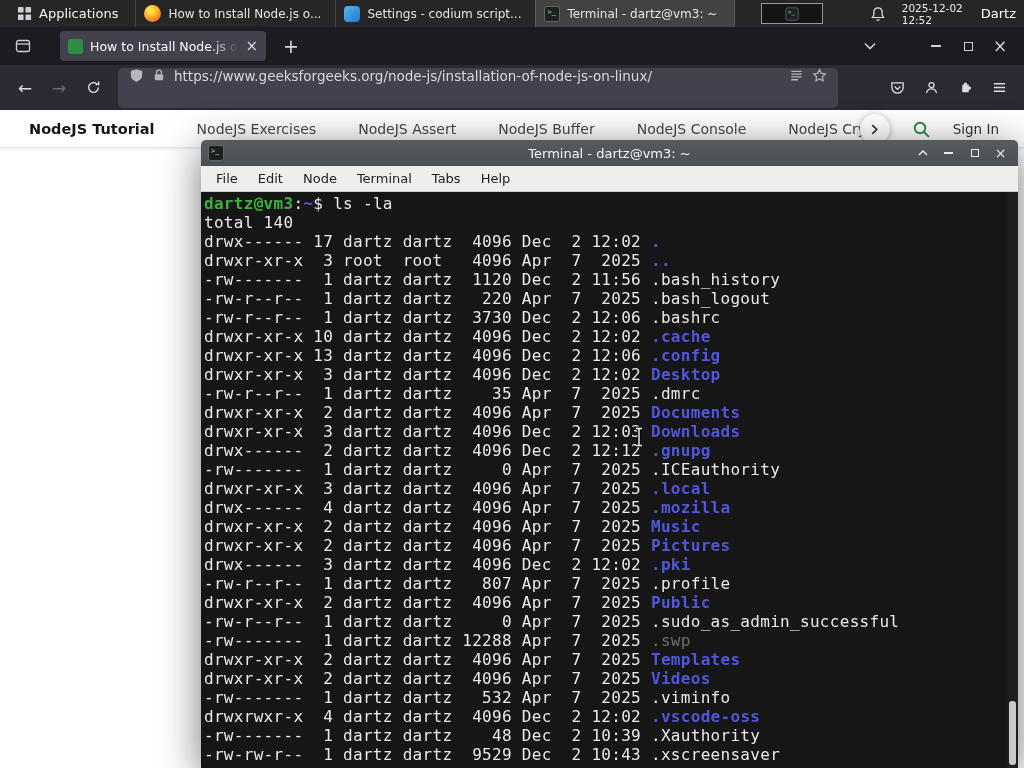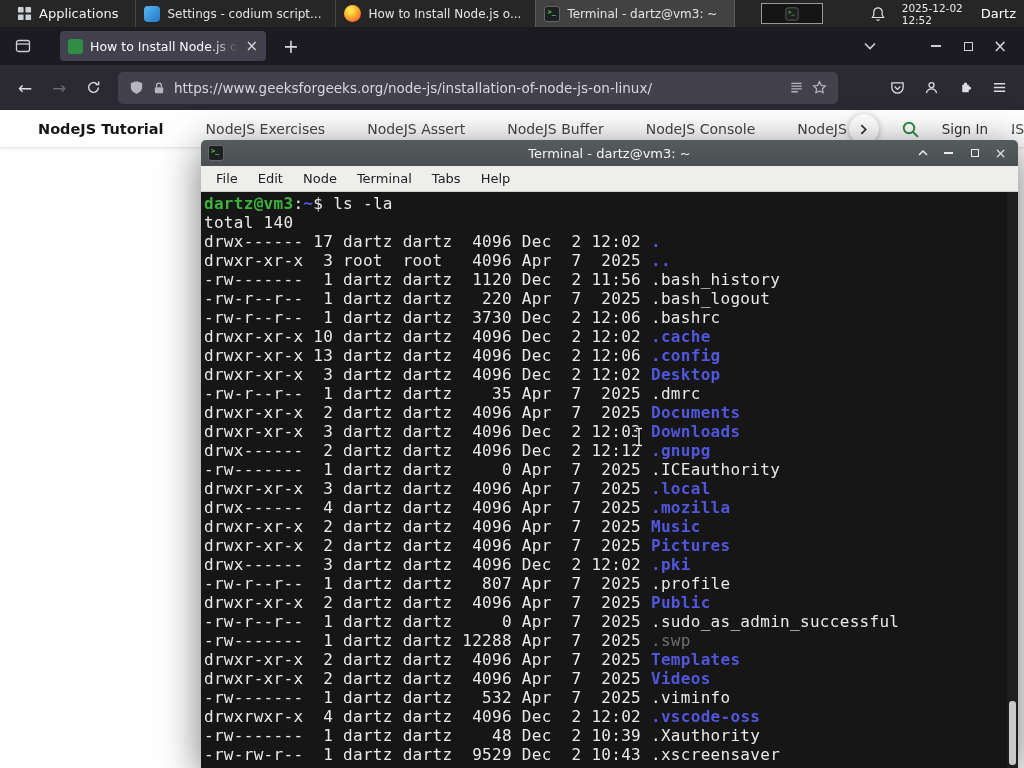--- a/index.html
+++ b/index.html
@@ -50,31 +50,31 @@
   .tab-right { margin-left:auto; display:flex; align-items:center; }
   .ctl { width:32px; height:26px; display:flex; align-items:center; justify-content:center; color:#cfcfd8; font-size:17px; }
   .gap { width:34px; }
   .bar { display:block; width:10px; height:2px; background:#cfcfd8; }
   .box { display:block; width:9px; height:9px; border:1.7px solid #cfcfd8; }
 
   .navbar { height:45px; background:var(--toolbar_bg); display:flex; align-items:center; padding:0 8px; }
   .nav-btn { width:34px; height:32px; display:flex; align-items:center; justify-content:center;
              color:#dbdbe3; font-size:17px; border-radius:4px; flex:none; }
   .nav-btn.disabled { color:#69686f; }
-  .urlbar { flex:1; height:32px; margin:0 42px 0 8px; background:var(--urlbar_bg); border-radius:5px;
-            display:flex; align-items:center; gap:8px; padding:0 11px; }
+  .urlbar { flex:1; height:40px; margin:0 42px 0 8px; background:var(--urlbar_bg); border-radius:5px;
+            display:flex; gap:8px; padding:0 11px; }
   .u-ico { flex:none; color:#b6b5c0; }
   .url-text { flex:1; font-size:13.5px; color:#d8d8dc; white-space:nowrap; overflow:hidden; }
 
   
   .gfgbar { height:38px; background:#fff; display:flex; align-items:center; padding-left:14px;
             position:relative; overflow:hidden; border-bottom:1px solid #e6e6e6; box-shadow:0 1px 3px rgba(0,0,0,.08); }
-  .gfg-primary { font-weight:bold; font-size:14.5px; color:#161616; margin-left:24px; white-space:nowrap; }
+  .gfg-primary { font-weight:bold; font-size:14.5px; color:#161616; margin-left:15px; white-space:nowrap; }
   .gfg-link { font-size:14px; color:#45484b; margin-left:42px; white-space:nowrap; }
-  .gfg-right { position:absolute; right:12px; top:0; height:38px; display:flex; align-items:center;
+  .gfg-right { position:absolute; right:1px; top:0; height:38px; display:flex; align-items:center;
                gap:22px; background:#fff; padding-right:24px; }
   .chev-circle { width:30px; height:30px; border-radius:50%; background:#fff; margin-left:-15px;
                  box-shadow:0 1px 6px rgba(0,0,0,.3); display:flex; align-items:center; justify-content:center; }
   .signin { font-size:13.5px; color:#333; white-space:nowrap; }
   .page { flex:1; background:#fff; }
 
   
   .termwin { position:absolute; left:201px; top:140px; width:817px; height:628px; z-index:10;
              border-radius:6px 6px 0 0; box-shadow:0 8px 40px rgba(0,0,0,.55); }
   .titlebar { height:26px; background:linear-gradient(#565b5e,var(--titlebar_bg)); border-radius:5px 5px 0 0;
@@ -112,26 +112,26 @@
       <svg viewBox="0 0 16 16" width="15" height="15">
         <rect x="1" y="1" width="6" height="6" rx="1" fill="#ccd2d8"></rect>
           <rect x="9" y="1" width="6" height="6" rx="1" fill="#ccd2d8"></rect>
         <rect x="1" y="9" width="6" height="6" rx="1" fill="#ccd2d8"></rect>
           <rect x="9" y="9" width="6" height="6" rx="1" fill="#ccd2d8"></rect>
       </svg>
       <span>Applications</span>
     </div>
 
     <div class="task">
+      <span class="ico ff-ico"></span>
+      <span class="task-label">How to Install Node.js o...</span>
+    </div>
+    <div class="task">
       <span class="ico codium-ico"></span>
       <span class="task-label">Settings - codium script...</span>
-    </div>
-    <div class="task">
-      <span class="ico ff-ico"></span>
-      <span class="task-label">How to Install Node.js o...</span>
     </div>
     <div class="task active">
       <span class="ico term-ico">
           <span class="term-glyph">&gt;_</span>
         </span>
       <span class="task-label">Terminal - dartz@vm3: ~</span>
     </div>
 
     <div class="pager">
       <span class="ico term-ico">

